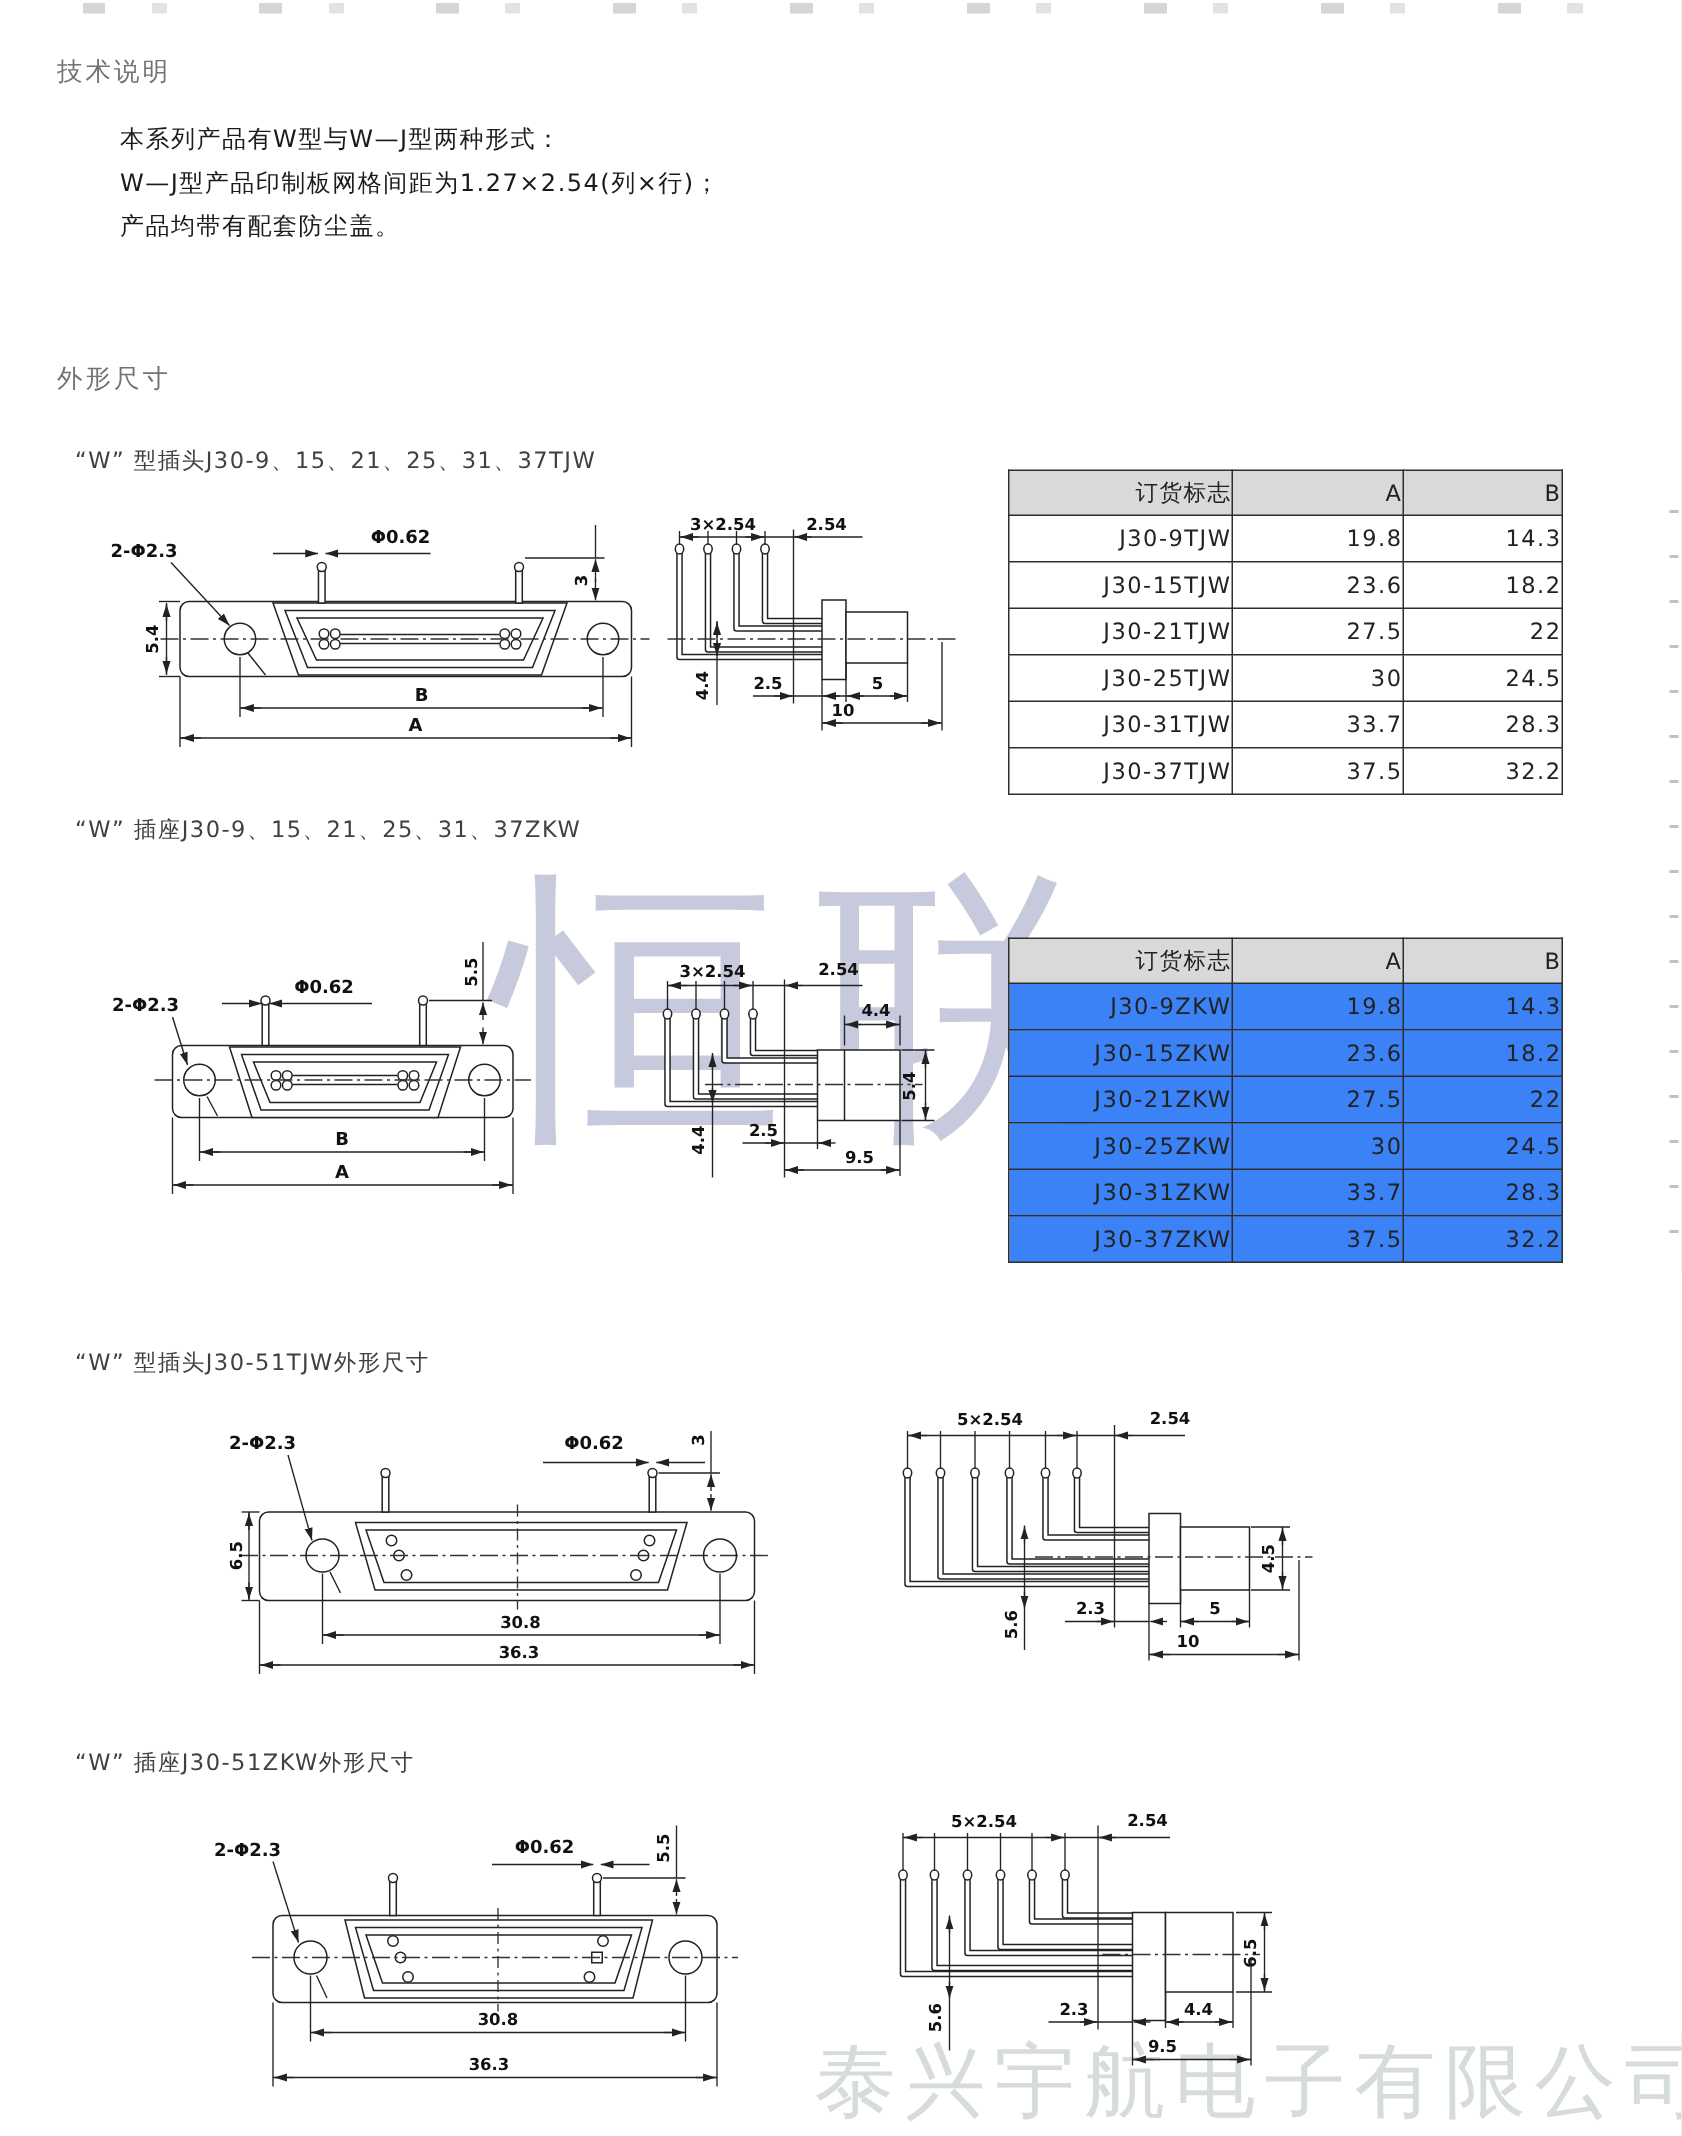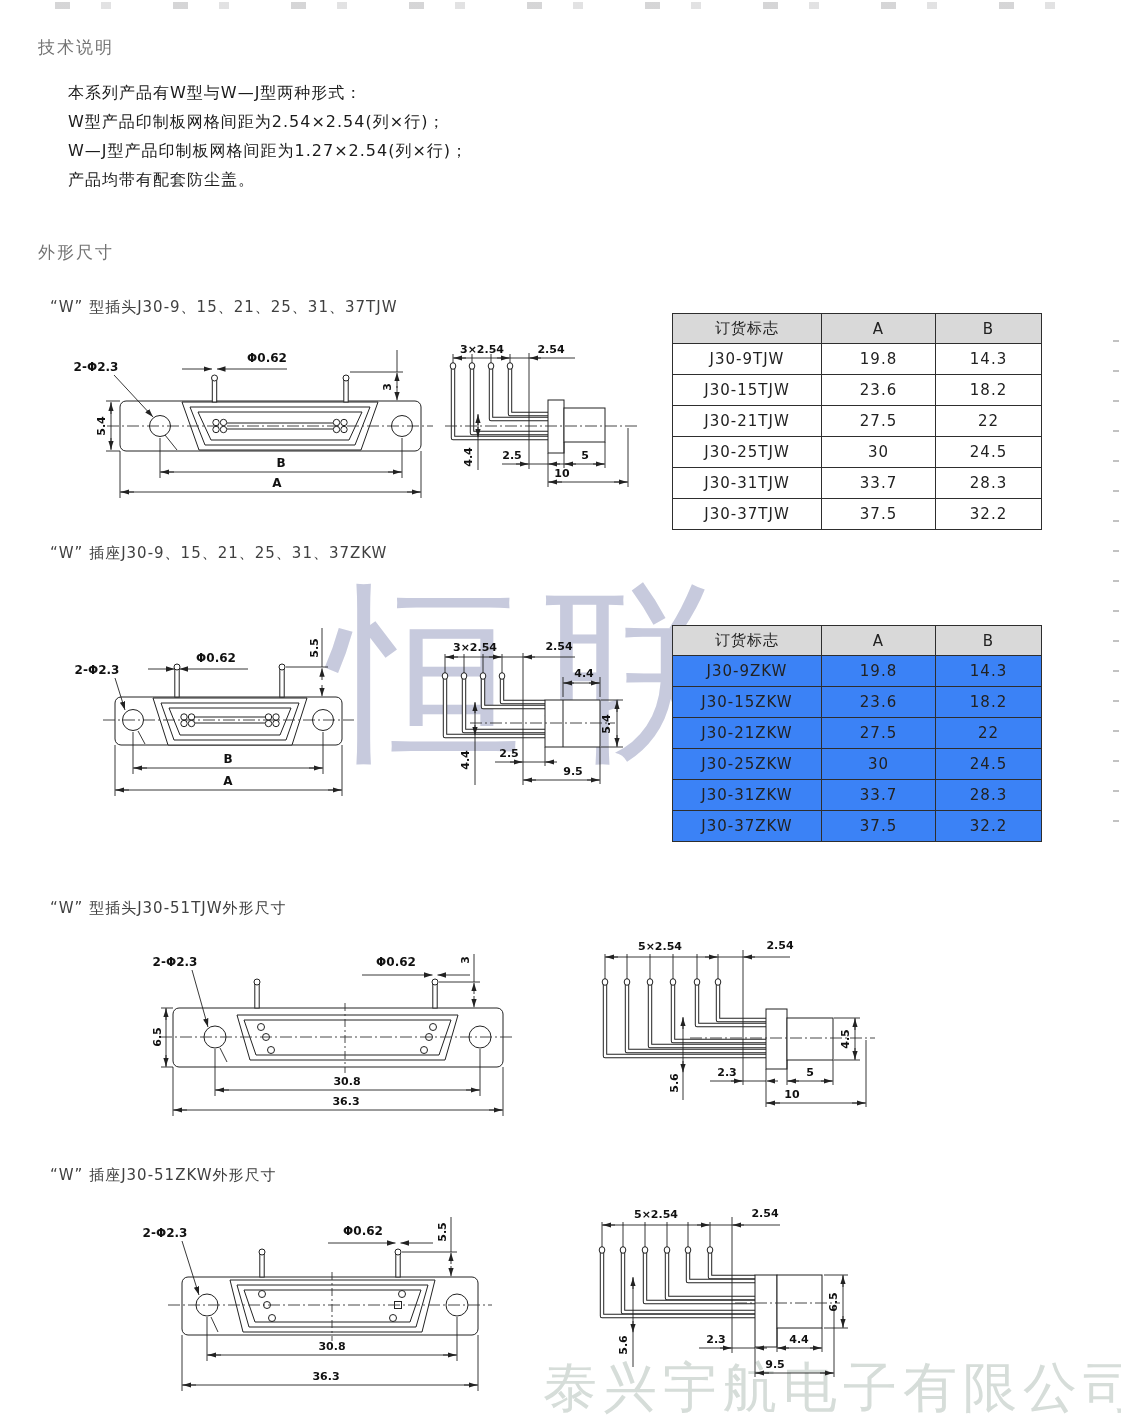--- a/index.html
+++ b/index.html
@@ -1,25 +1,25 @@
 <!DOCTYPE html>
 <html><head>
 <meta charset="utf-8">
 <style>
   html,body{margin:0;padding:0;background:#e8e8e8}
   .page{position:relative;width:1121px;height:1424px;background:#ffffff;overflow:hidden;
         font-family:"DejaVu Sans","Liberation Sans",sans-serif;color:#1b1b1b}
   
   .h-main{position:absolute;font-size:17px;letter-spacing:2px;color:#737373}
-  .para{position:absolute;left:68px;top:78px;font-size:16px;letter-spacing:1px}
+  .para{position:absolute;left:80px;top:78px;font-size:16px;letter-spacing:1px}
   .para div{height:29px;line-height:29px}
   .sec-title{position:absolute;font-size:15px;letter-spacing:1px;color:#404040;white-space:nowrap}
   
   table.spec{position:absolute;border-collapse:collapse;table-layout:fixed;width:366px}
-  table.spec th,table.spec td{border:1px solid #2e2e2e;text-align:center;vertical-align:middle;
+  table.spec th,table.spec td{border:1px solid #2e2e2e;text-align:right;vertical-align:middle;
     font-size:15px;font-weight:normal;height:30px;padding:0;color:#222;letter-spacing:1px}
   table.spec thead th{background:#d9d9d9;height:29px}
   table.t2 tbody td{background:#3b82f6}
   .c1{width:148px}.c2{width:113px}.c3{width:105px}
   
   svg.draw{position:absolute;overflow:visible}
   .ln{stroke:#222;stroke-width:1;fill:none}
   .fw{fill:#fff}
   .cl{stroke:#333;stroke-width:0.9;fill:none;stroke-dasharray:12 3 2 3}
   .cv{stroke:#333;stroke-width:0.9;fill:none;stroke-dasharray:8 3 2 3}
@@ -50,21 +50,20 @@
   <div class="wm-bottom">泰兴宇航电子有限公司</div>
 
   <div class="fg">
 
     <div class="artifacts"></div>
     <div class="edge-marks"></div>
 
     <div class="h-main" style="left:38px;top:36px">技术说明</div>
     <div class="para">
       <div>本系列产品有W型与W—J型两种形式：</div>
-      <div>W型产品印制板网格间距为2.54×2.54(列×行)；</div>
       <div>W—J型产品印制板网格间距为1.27×2.54(列×行)；</div>
       <div>产品均带有配套防尘盖。</div>
     </div>
     <div class="h-main" style="left:38px;top:241px">外形尺寸</div>
 
     <div class="sec-title" style="left:50px;top:298px">“W” 型插头J30-9、15、21、25、31、37TJW</div>
 
     <svg class="draw" style="left:70px;top:338px" width="400" height="170" viewBox="0 0 400 170">
       <defs>
         <marker id="aE" markerWidth="10" markerHeight="8" refX="8.5" refY="3" orient="auto" markerUnits="userSpaceOnUse">

